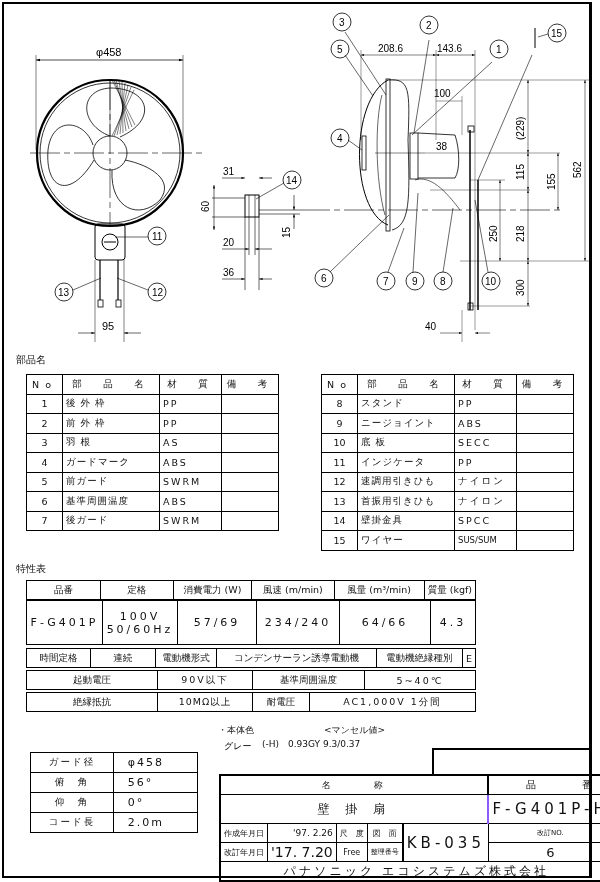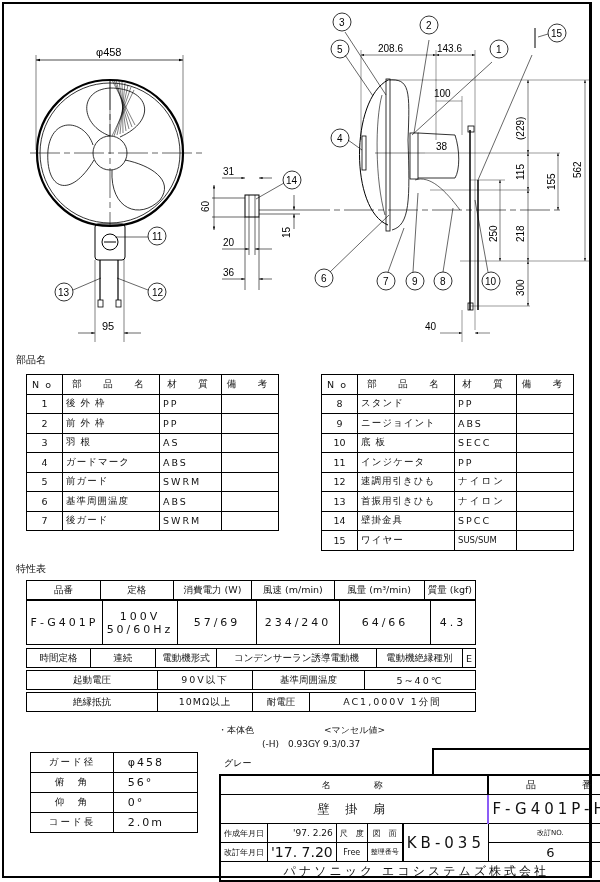--- a/index.html
+++ b/index.html
@@ -377,21 +377,21 @@
     <td style="width:124px;">絶縁抵抗</td>
     <td style="width:88px;letter-spacing:1px;">10MΩ以上</td>
     <td style="width:50px;">耐電圧</td>
     <td style="letter-spacing:2px;">AC1,000V 1分間</td>
   </tr>
 </tbody>
   </table>
 
 <div class="lbl" style="left:218px;top:724px;font-size:9px;">・本体色</div>
 <div class="lbl" style="left:324px;top:724px;font-size:9px;">&lt;マンセル値&gt;</div>
-<div class="lbl" style="left:224px;top:757px;font-size:9px;">グレー</div>
+<div class="lbl" style="left:224px;top:740px;font-size:9px;">グレー</div>
 <div class="lbl" style="left:262px;top:738px;font-size:9px;">(-H)</div>
 <div class="lbl" style="left:288px;top:738px;font-size:9px;">0.93GY 9.3/0.37</div>
 
 <table class="dims" style="left:30px;top:752px;width:168px;">
   <tbody>
   <tr>
         <td>ガード径</td>
         <td class="v">φ458</td>
       </tr>
   <tr>

